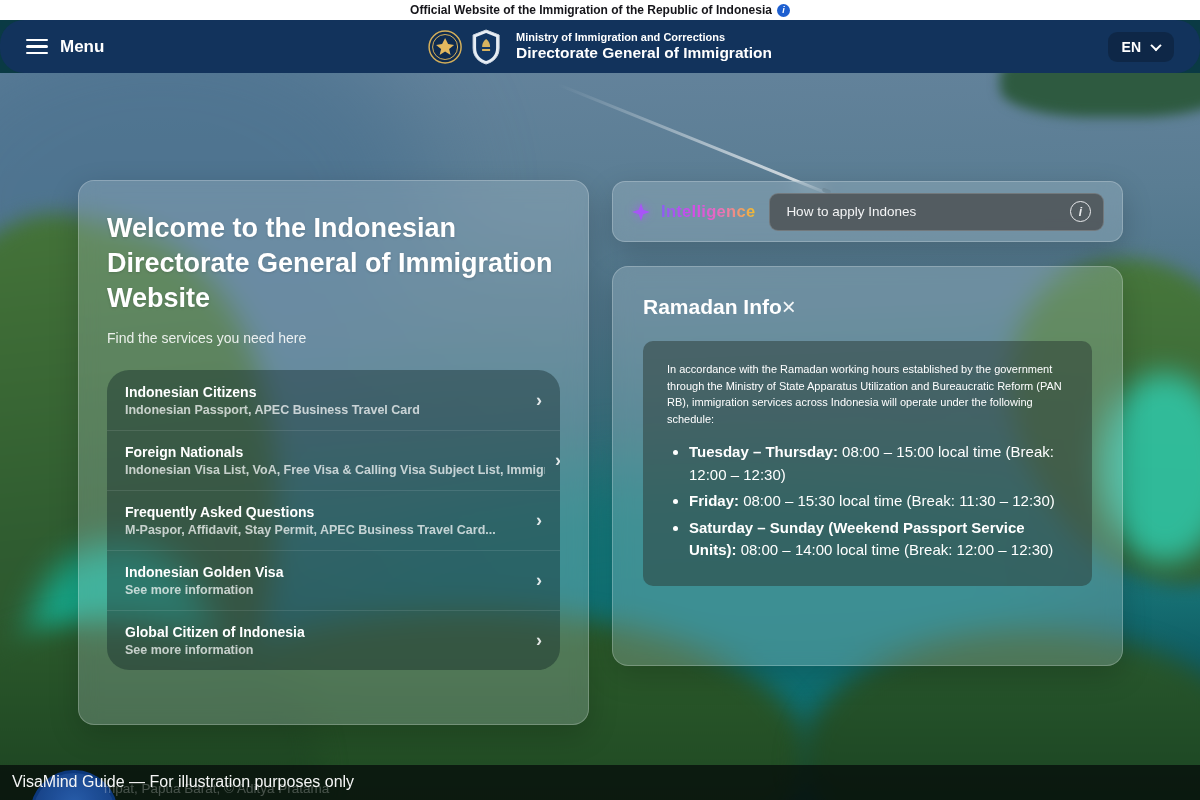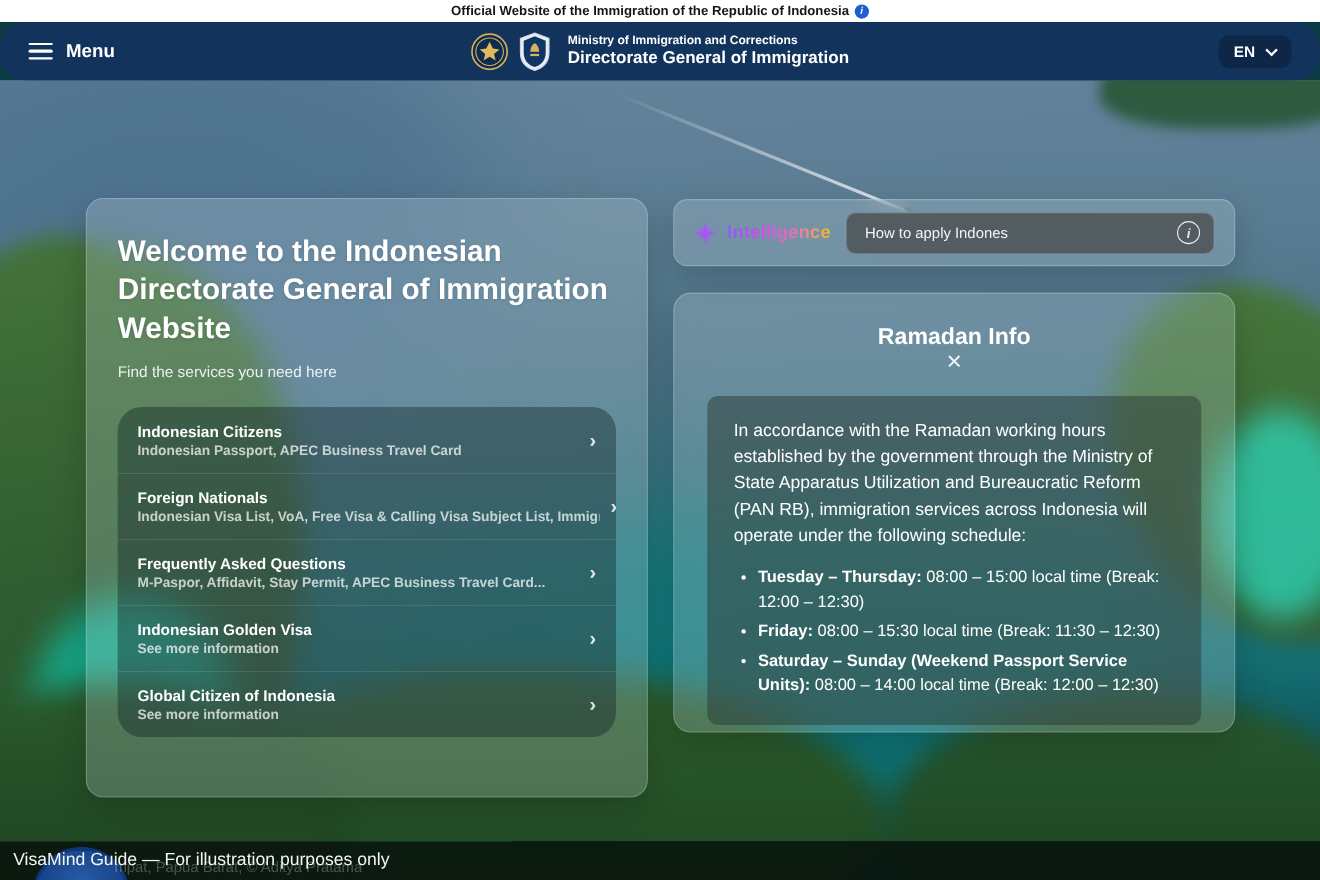--- a/index.html
+++ b/index.html
@@ -81,25 +81,25 @@
   .ai-input { flex:1; height:38px; background:rgba(78,84,88,0.88); border:1px solid rgba(255,255,255,0.18);
     border-radius:9px; display:flex; align-items:center; padding:0 12px 0 16px; gap:8px; margin-left:4px; }
   .ai-input input { flex:1; background:transparent; border:none; outline:none; color:#f3f4f5;
     font-size:13.5px; font-family:inherit; }
   .info-circle { width:21px; height:21px; border-radius:50%; border:1.6px solid #e9eaec; color:#e9eaec;
     font-size:12px; font-style:italic; font-weight:600; display:flex; align-items:center; justify-content:center;
     flex:none; cursor:pointer; }
 
   
   .ramadan { left:612px; top:266px; width:511px; height:400px; padding:28px 30px; }
-  .ram-head { display:flex; justify-content:flex-start; align-items:center;flex-direction:column; }
+  .ram-head { display:flex; justify-content:flex-start; align-items:center; }
   .ram-title { font-size:21px; font-weight:700; color:#fff; }
   .close-btn { font-size:24px; color:rgba(255,255,255,0.92); cursor:pointer; line-height:.8; }
   .ram-box { margin-top:22px; background:rgba(42,58,52,0.5); border-radius:10px; padding:20px 24px; color:#fff; }
-  .ram-body { font-size:16px; line-height:1.5; }
+  .ram-body { font-size:11px; line-height:1.5; }
   .ram-list { margin-top:14px; padding-left:22px; }
   .ram-list li { font-size:15px; line-height:1.5; margin-bottom:4px; }
   .ram-list .b { font-weight:700; }
 
   
   .footer { position:absolute; left:0; right:0; bottom:0; height:35px; z-index:20; }
   .footer-bg { position:absolute; inset:0; background:rgba(4,8,8,0.72); }
   .footer-logo { position:absolute; left:30px; top:5px; width:88px; height:88px; border-radius:50%;
     background:radial-gradient(circle at 50% 38%, #2b63b8 0%, #1b4a97 55%, #123a7e 100%);
     border:3px solid #0d3c86; opacity:.92; z-index:1; }

